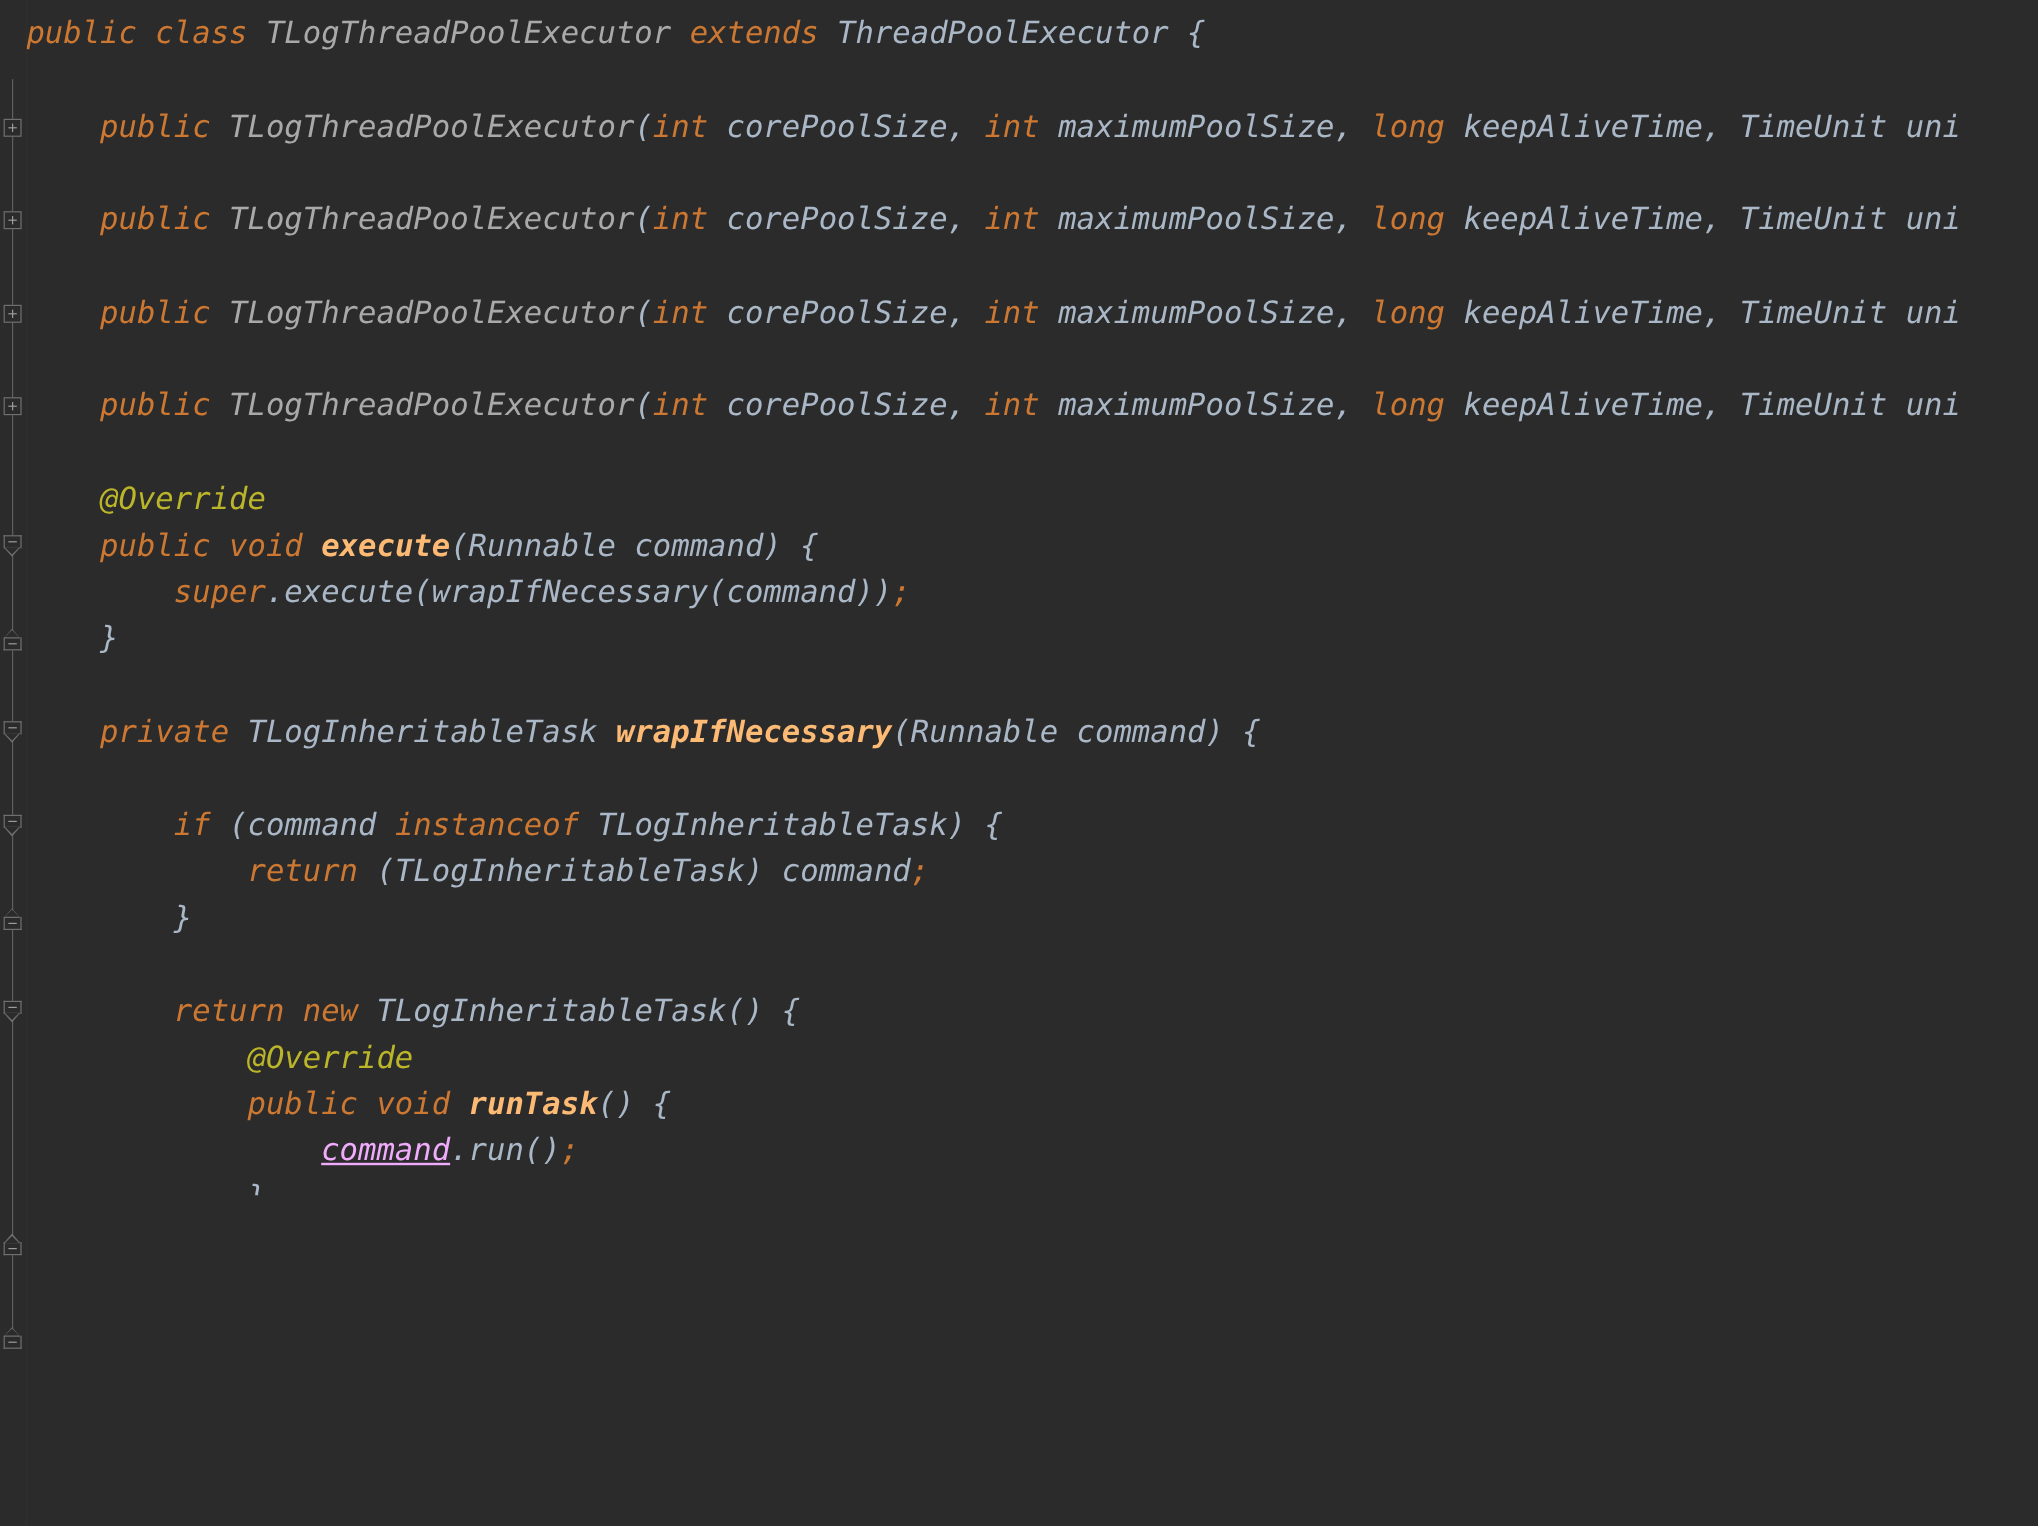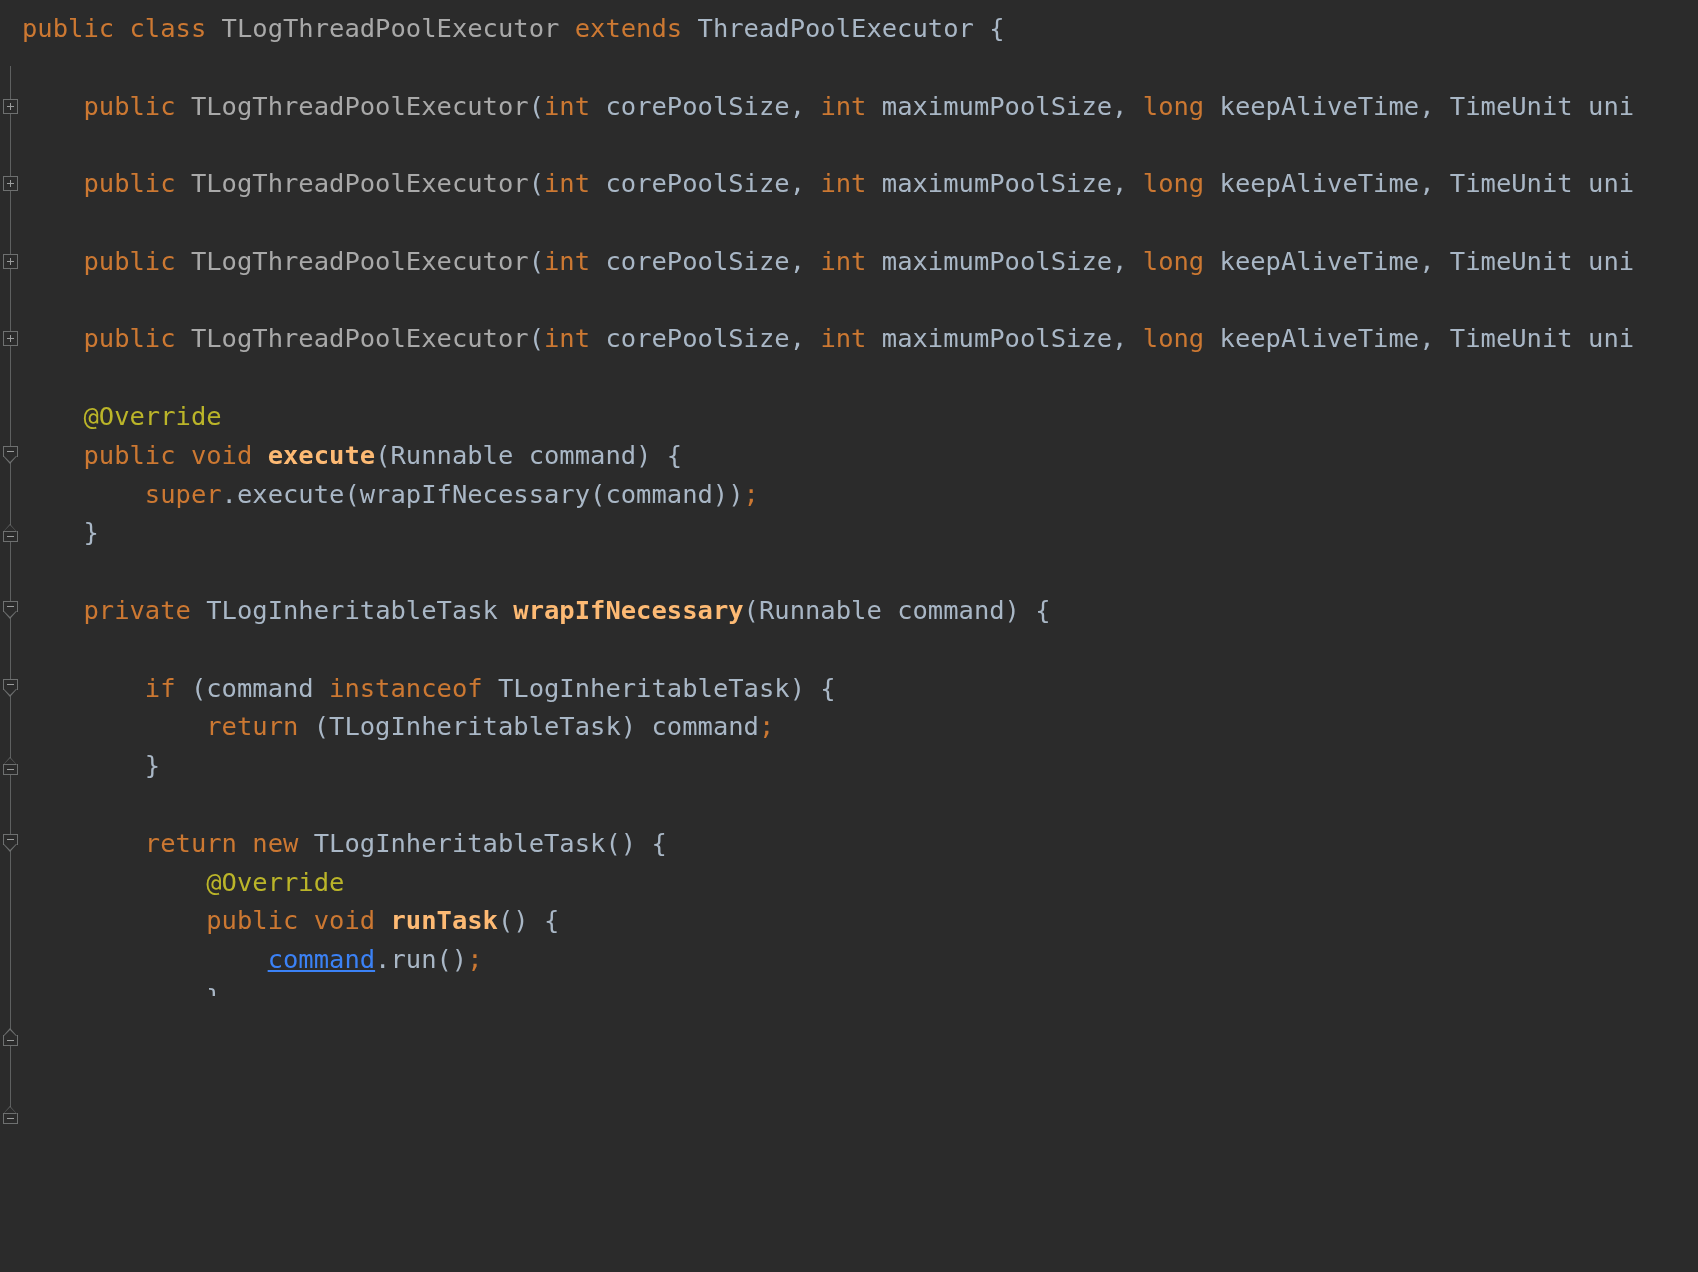--- a/index.html
+++ b/index.html
@@ -123,41 +123,42 @@
     width: 7px; height: 1px; background: #9a9c9c;
   }
 
   
   #code {
     position: absolute;
     left: 22px; top: 0;
     width: 1676px; height: 996px;
     overflow: hidden;
     white-space: pre;
+    font-style: italic;
   }
   .line {
     position: absolute;
     left: 0;
     height: 38.8px;
     line-height: 38.8px;
     font-size: 25.5px;
     letter-spacing: 0px;
     white-space: pre;
     color: #a9b7c6;
   }
   .line .seg { white-space: pre; }
 
   
   .kw   { color: #cc7832; }
   .decl { color: #a9a9a9; }           
   .type { color: #a9b7c6; }           
   .meth { color: #fdba74; font-weight: bold; } 
   .anno { color: #bbb529; }           
   .ident{ color: #a9b7c6; }           
-  .capt { color: #3b82f6; text-decoration: underline; } 
+  .capt { color: #f0abfc; text-decoration: underline; } 
   .semi { color: #cc7832; }
 </style>
 </head>
 <body>
 
 <div id="editor">
 
   <div id="gutter">
     <div id="gutter-rails">
         <div class="fold-rail" style="top: 66px; height: 1054.8px;"></div>

